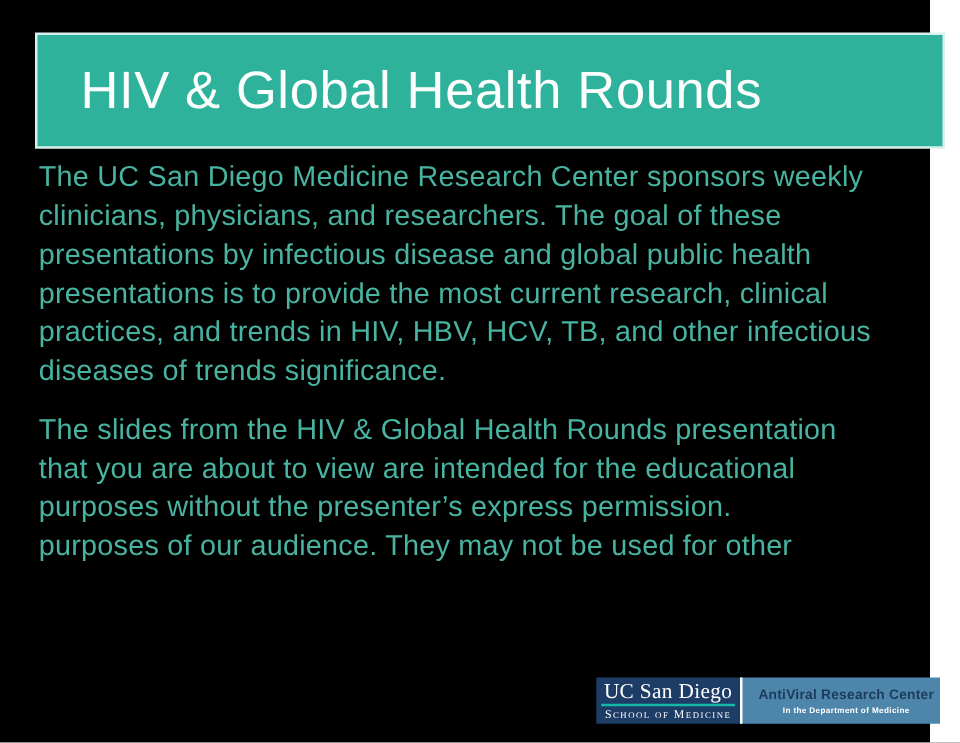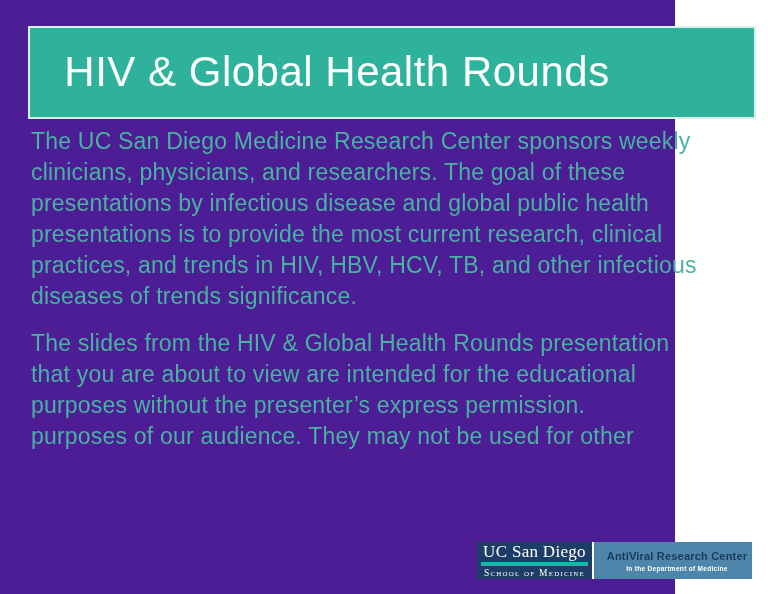--- a/index.html
+++ b/index.html
@@ -1,20 +1,20 @@
 <!DOCTYPE html>
 <html><head>
 <meta charset="utf-8">
 <style>
   * { box-sizing: border-box; margin: 0; padding: 0; }
   html, body { width: 768px; height: 594px; overflow: hidden; background: #ffffff; }
   .canvas {
     position: relative;
-    width: 675px; height: 594px;
-    background: #4c1d95;
+    width: 744px; height: 594px;
+    background: #000000;
     font-family: "Liberation Sans", sans-serif;
   }
   
   .banner {
     position: absolute;
     left: 30px; top: 28px;
     width: 724px; height: 89px;
     background: #2FB29B;
     box-shadow: 0 0 0 2px #d9f1ec;
   }
@@ -52,21 +52,21 @@
     background: #1E3D66;
     color: #ffffff;
     display: flex; flex-direction: column;
     align-items: center; justify-content: center;
   }
   .ucsd-name {
     font-family: "Liberation Serif", serif;
     font-size: 17px;
     line-height: 1;
     letter-spacing: 0.3px;
-    border-bottom: 4px solid #14b8a6;
+    border-bottom: 2px solid #14b8a6;
     padding: 0 2px 2px 2px;
     white-space: nowrap;
   }
   .ucsd-school {
     font-family: "Liberation Serif", serif;
     font-variant: small-caps;
     font-size: 9.5px;
     letter-spacing: 1.2px;
     margin-top: 2px;
     white-space: nowrap;

